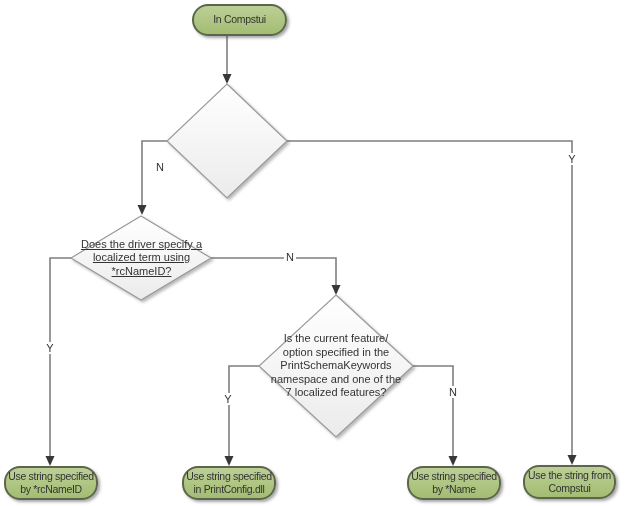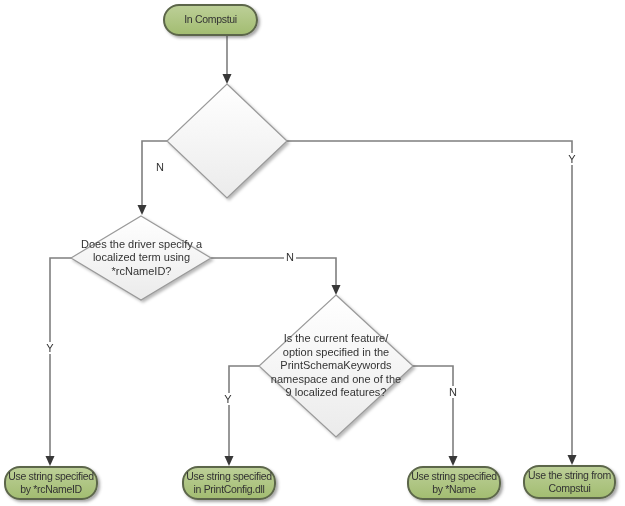--- a/index.html
+++ b/index.html
@@ -98,32 +98,32 @@
     <polygon class="arrowhead" points="224.5,456 233.5,456 229,466"></polygon>
 
     <path class="edge" d="M413,366 L453,366 L453,456"></path>
     <polygon class="arrowhead" points="448.5,456 457.5,456 453,466"></polygon>
 
     <polygon class="decision-shape" points="227,84 287,141 227,198 167,141"></polygon>
     <polygon class="decision-shape" points="141,216 211,258 141,300 71,258"></polygon>
     <polygon class="decision-shape" points="336,295 413,366 336,437 259,366"></polygon>
   </svg>
 
-  <div class="terminal" style="left:163px;top:4px;width:95px;height:32px;">
+  <div class="terminal" style="left:192px;top:4px;width:95px;height:32px;">
     <span class="node-text">In Compstui</span>
   </div>
 
-  <div class="node-label" style="left:64px;top:237px;width:155px;height:42px;">Does the driver specify a
+  <div class="node-label" style="left:64px;top:237px;width:155px;height:42px;text-decoration:underline;">Does the driver specify a
 localized term using
 *rcNameID?</div>
   <div class="node-label" style="left:254px;top:330px;width:164px;height:72px;">Is the current feature/
 option specified in the
 PrintSchemaKeywords
 namespace and one of the
-9 localized features?</div>
+7 localized features?</div>
 
   <span class="branch-label" style="left:160px;top:167px;">N</span>
   <span class="branch-label" style="left:572px;top:159px;">Y</span>
   <span class="branch-label" style="left:50px;top:348px;">Y</span>
   <span class="branch-label" style="left:290px;top:257px;">N</span>
   <span class="branch-label" style="left:228px;top:399px;">Y</span>
   <span class="branch-label" style="left:453px;top:392px;">N</span>
 
   <div class="terminal" style="left:4px;top:466px;width:94px;height:34px;">
     <span class="node-text">Use string specified

